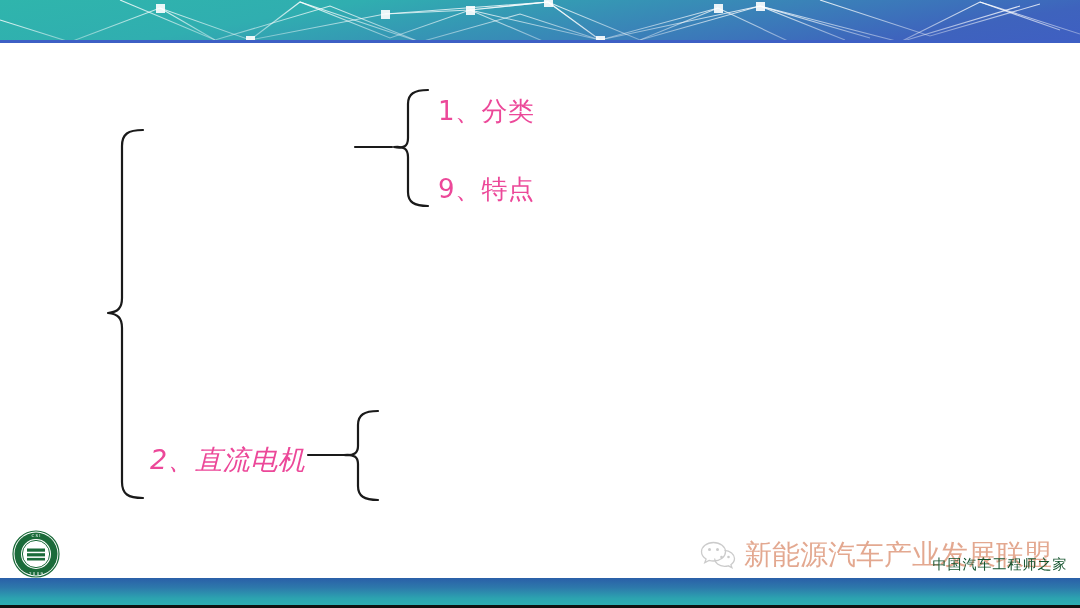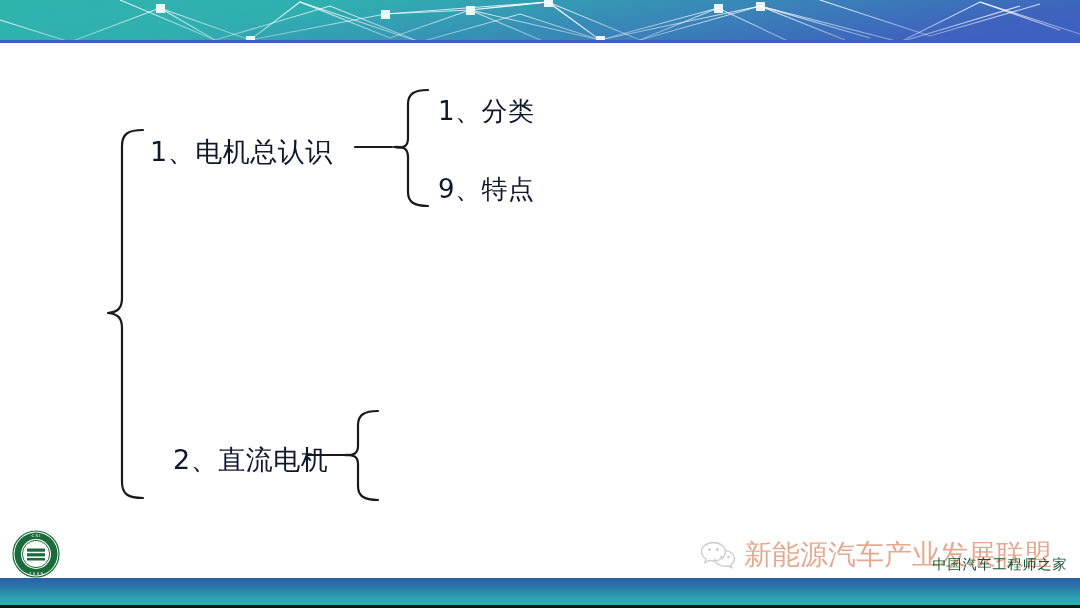--- a/index.html
+++ b/index.html
@@ -50,21 +50,21 @@
   
   .diagram {
     position: absolute;
     left: 0;
     top: 42px;
     width: 1080px;
     height: 478px;
   }
   .node-text {
     position: absolute;
-    color: #0f172a;
+    color: #ec4899;
     white-space: nowrap;
     font-family: "DejaVu Sans", "Liberation Sans", sans-serif;
     letter-spacing: 0.5px;
   }
   .lvl1 { font-size: 27px; }
   .lvl2 { font-size: 26px; }
 
   
   .footer-logo {
     position: absolute;
@@ -214,28 +214,27 @@
           L 358,404
           C 358,411 354,414 344,413
           C 354,412 358,415 358,422
           L 358,444
           C 358,454 364,458 378,458
         "></path>
       </g>
     </svg>
 
     
-    <div class="node-text lvl1" style="left:150px; top:92px;">1、电机总认识</div>
 
     
     <div class="node-text lvl2" style="left:438px; top:52px;">1、分类</div>
     <div class="node-text lvl2" style="left:438px; top:130px;">9、特点</div>
 
     
-    <div class="node-text lvl1" style="left:173px; top:400px;">2、直流电机</div>
+    <div class="node-text lvl1" style="left:150px; top:400px;font-style:italic;">2、直流电机</div>
 
     
   </div>
 
   <svg class="footer-logo" viewBox="0 0 48 48">
     <circle cx="24" cy="24" r="23" fill="#ffffff" stroke="#1b6b3a" stroke-width="1.2"></circle>
     <circle cx="24" cy="24" r="21.5" fill="#1b6b3a"></circle>
     <circle cx="24" cy="24" r="15" fill="#ffffff"></circle>
     <circle cx="24" cy="24" r="13.6" fill="none" stroke="#1b6b3a" stroke-width="1"></circle>
     <g fill="#1b6b3a">

